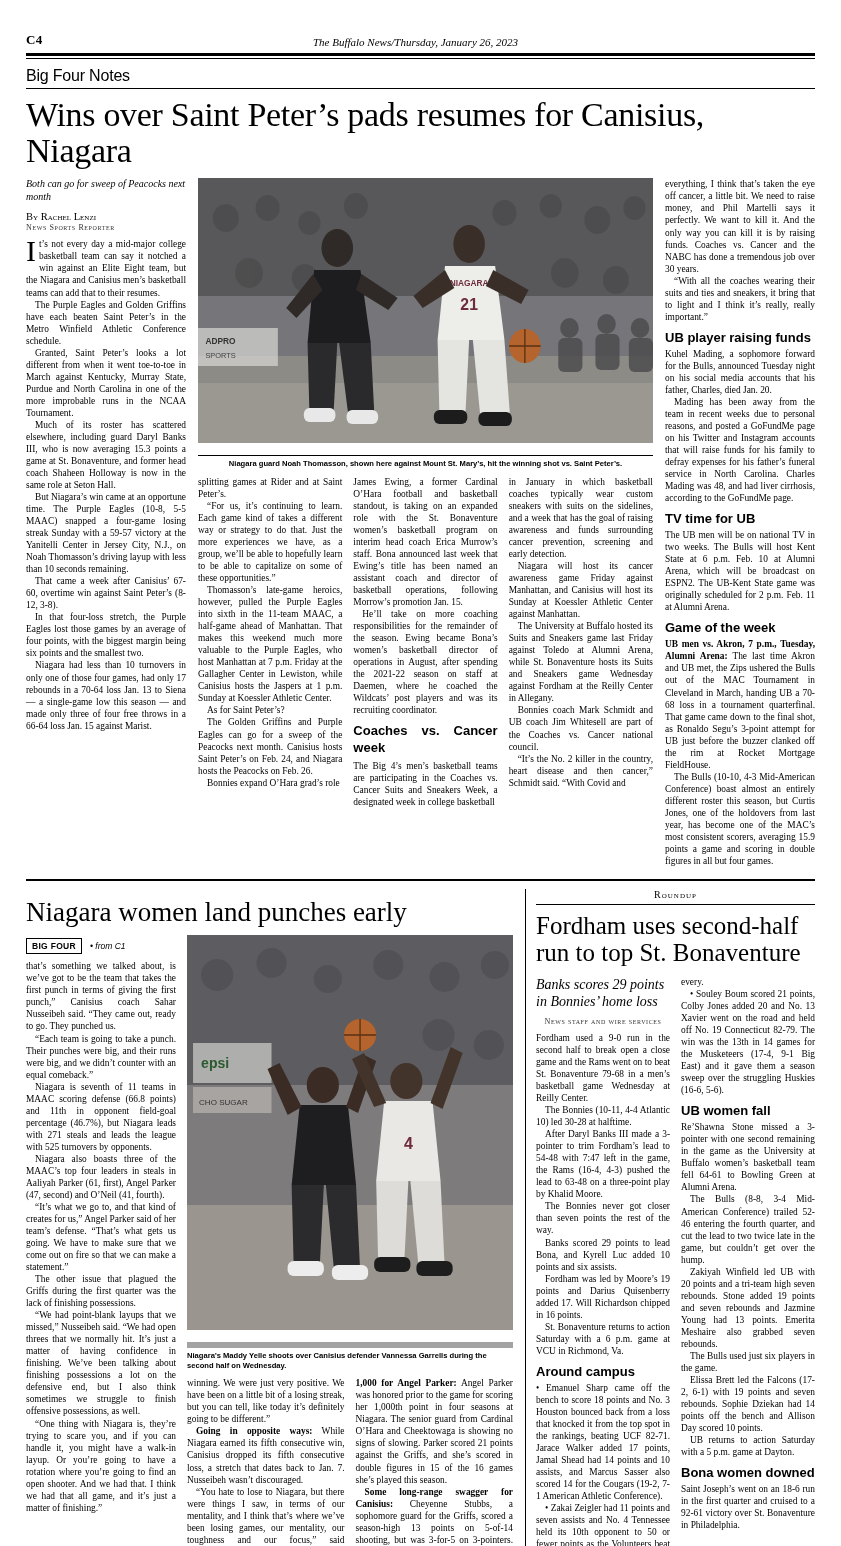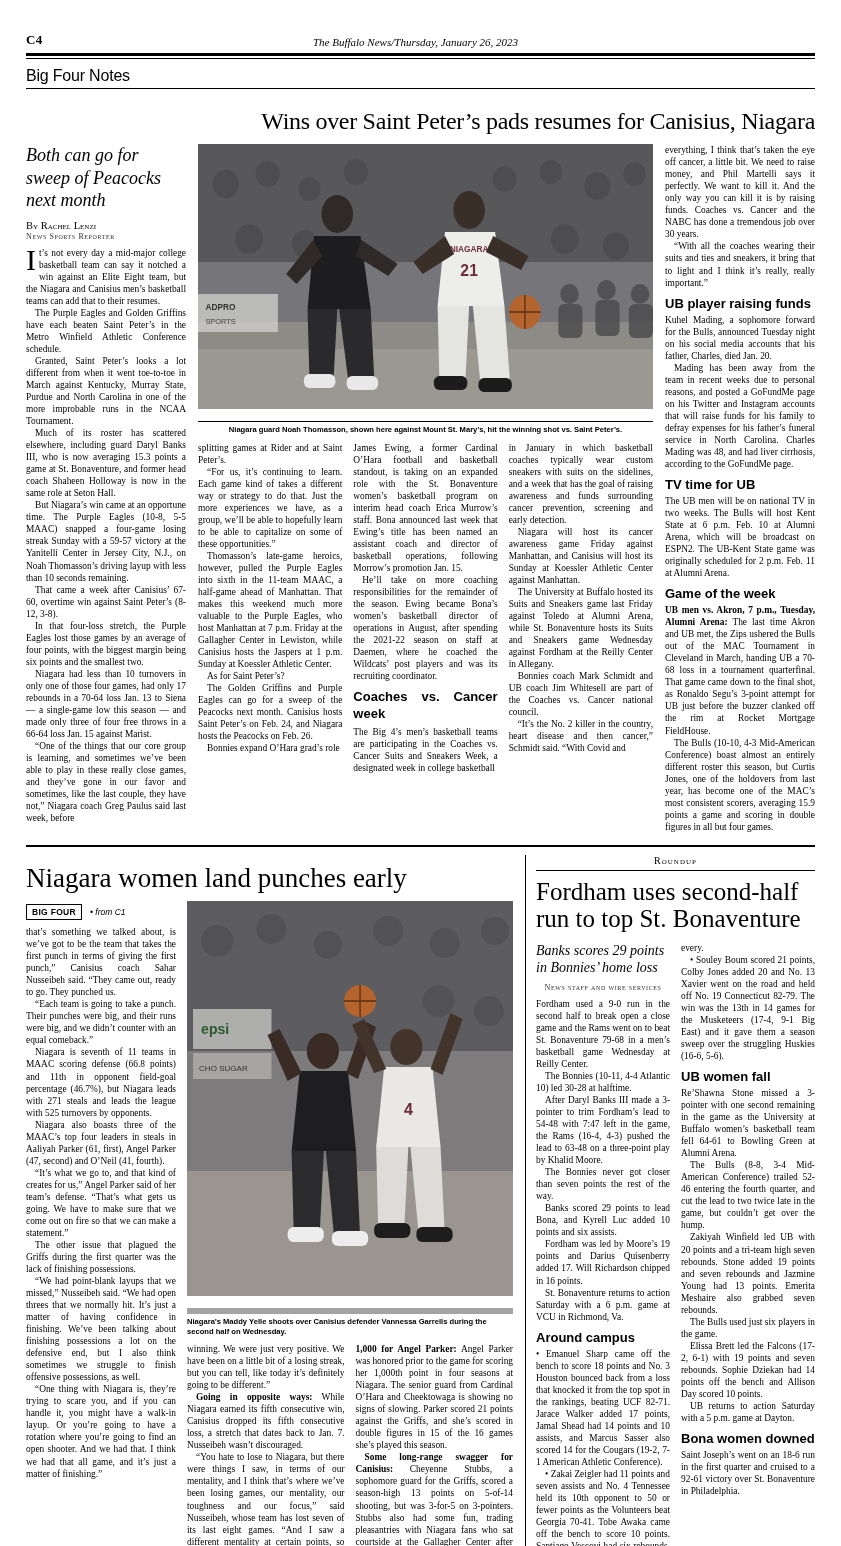--- a/index.html
+++ b/index.html
@@ -18,26 +18,26 @@
     margin:7px 0 5px 0;font-family:"Liberation Serif",serif;
   }
   .rule-thick{border-top:2px solid #000;margin-bottom:2px;}
   .rule-thin2{border-top:1px solid #000;margin-bottom:8px;}
 
   
   .kicker-wrap{margin-top:2px;}
   .kicker{font-family:"Liberation Sans",sans-serif;font-weight:normal;font-size:16px;letter-spacing:-.2px;}
   .kicker-rule{border-top:1px solid #000;margin-top:3px;}
   h1.headline{
-    font-family:"Liberation Serif",serif;font-weight:normal;font-size:24px;line-height:1.05;
-    margin:20px 0 10px 0;letter-spacing:-.3px;text-align:right;
+    font-family:"Liberation Serif",serif;font-weight:normal;font-size:34px;line-height:1.05;
+    margin:8px 0 10px 0;letter-spacing:-.3px;
   }
   .topgrid{display:flex;gap:12px;}
   .col-left{width:160px;flex:0 0 160px;}
-  .deck{font-style:italic;font-size:18px;line-height:1.25;margin-bottom:8px;font-family:"Liberation Serif",serif;}
+  .deck{font-style:italic;font-size:10px;line-height:1.25;margin-bottom:8px;font-family:"Liberation Serif",serif;}
   .byline{font-variant:small-caps;font-size:10.5px;text-align:left;margin-bottom:1px;}
   .byline-title{font-variant:small-caps;font-size:8px;letter-spacing:.6px;color:#333;margin-bottom:6px;}
   .body{font-size:9.4px;line-height:1.28;text-align:justify;hyphens:auto;}
   .body p{margin:0;text-indent:9px;}
   .body p.first{text-indent:0;}
   .dropcap::first-letter{
     float:left;font-size:30px;line-height:25px;padding-right:3px;font-family:"Liberation Serif",serif;
   }
   .photo-col{flex:1;}
   .photo{
@@ -97,21 +97,20 @@
       <div class="byline-title">News Sports Reporter</div>
       <div class="body">
         <p class="first dropcap">It’s not every day a mid-major college basketball team can say it notched a win against an Elite Eight team, but the Niagara and Canisius men’s basketball teams can add that to their resumes.</p>
         <p>The Purple Eagles and Golden Griffins have each beaten Saint Peter’s in the Metro Winfield Athletic Conference schedule.</p>
         <p>Granted, Saint Peter’s looks a lot different from when it went toe-to-toe in March against Kentucky, Murray State, Purdue and North Carolina in one of the more improbable runs in the NCAA Tournament.</p>
         <p>Much of its roster has scattered elsewhere, including guard Daryl Banks III, who is now averaging 15.3 points a game at St. Bonaventure, and former head coach Shaheen Holloway is now in the same role at Seton Hall.</p>
         <p>But Niagara’s win came at an opportune time. The Purple Eagles (10-8, 5-5 MAAC) snapped a four-game losing streak Sunday with a 59-57 victory at the Yanitelli Center in Jersey City, N.J., on Noah Thomasson’s driving layup with less than 10 seconds remaining.</p>
         <p>That came a week after Canisius’ 67-60, overtime win against Saint Peter’s (8-12, 3-8).</p>
         <p>In that four-loss stretch, the Purple Eagles lost those games by an average of four points, with the biggest margin being six points and the smallest two.</p>
         <p>Niagara had less than 10 turnovers in only one of those four games, had only 17 rebounds in a 70-64 loss Jan. 13 to Siena — a single-game low this season — and made only three of four free throws in a 66-64 loss Jan. 15 against Marist.</p>
-        <p>“One of the things that our core group is learning, and sometimes we’ve been able to play in these really close games, and they’ve gone in our favor and sometimes, like the last couple, they have not,” Niagara coach Greg Paulus said last week, before</p>
       </div>
     </div>
 
     <div class="photo-col">
       <div class="photo">
         <svg viewBox="0 0 490 265" preserveAspectRatio="none" style="width:100%;height:100%;display:block">
           <rect x="0" y="0" width="490" height="265" fill="#6a6a6b"></rect>
           <rect x="0" y="0" width="490" height="118" fill="#58585a"></rect>
           <rect x="0" y="118" width="490" height="60" fill="#76757a"></rect>
           <rect x="0" y="178" width="490" height="87" fill="#8d8b86"></rect>

